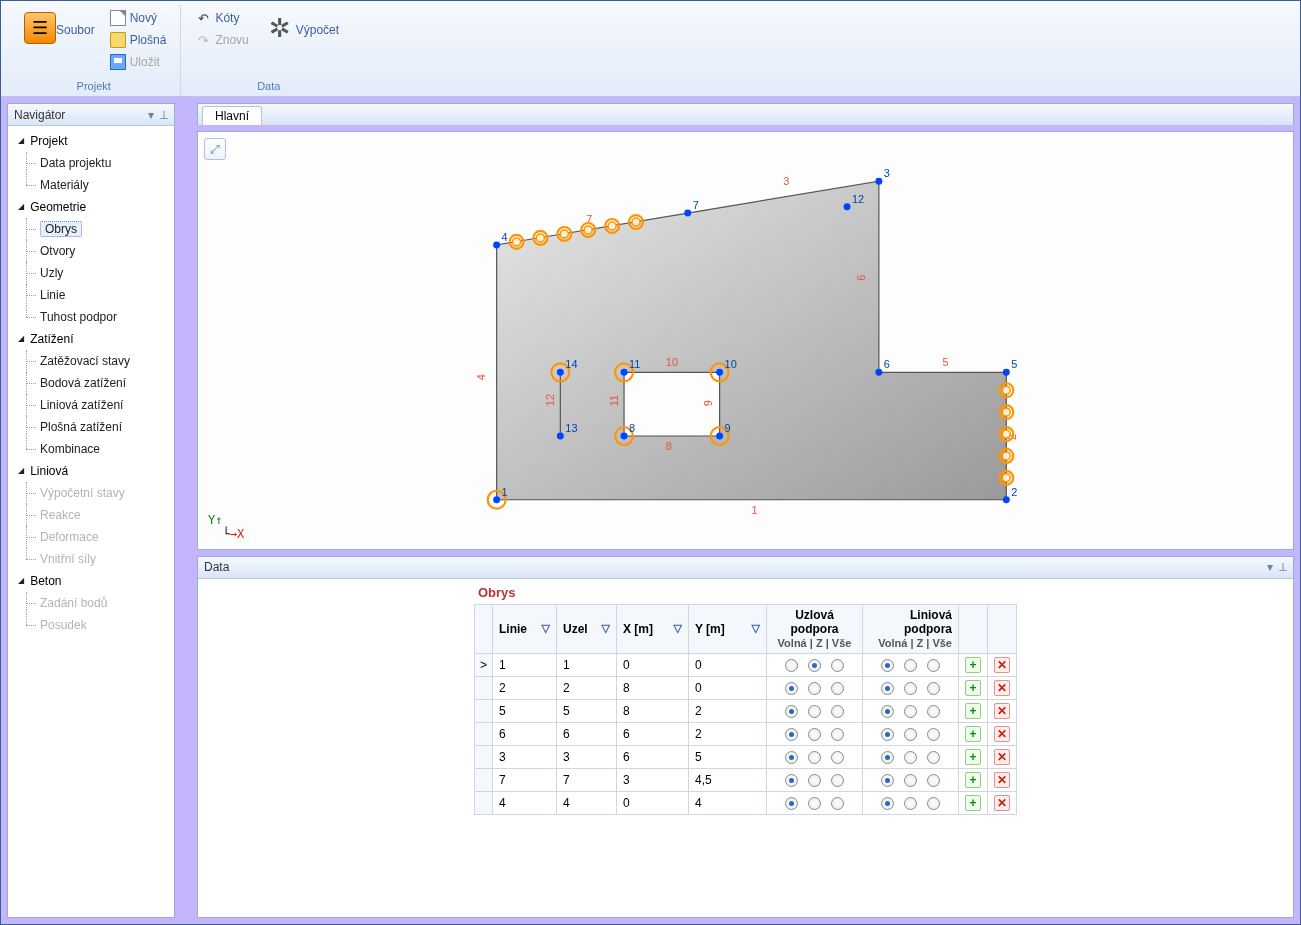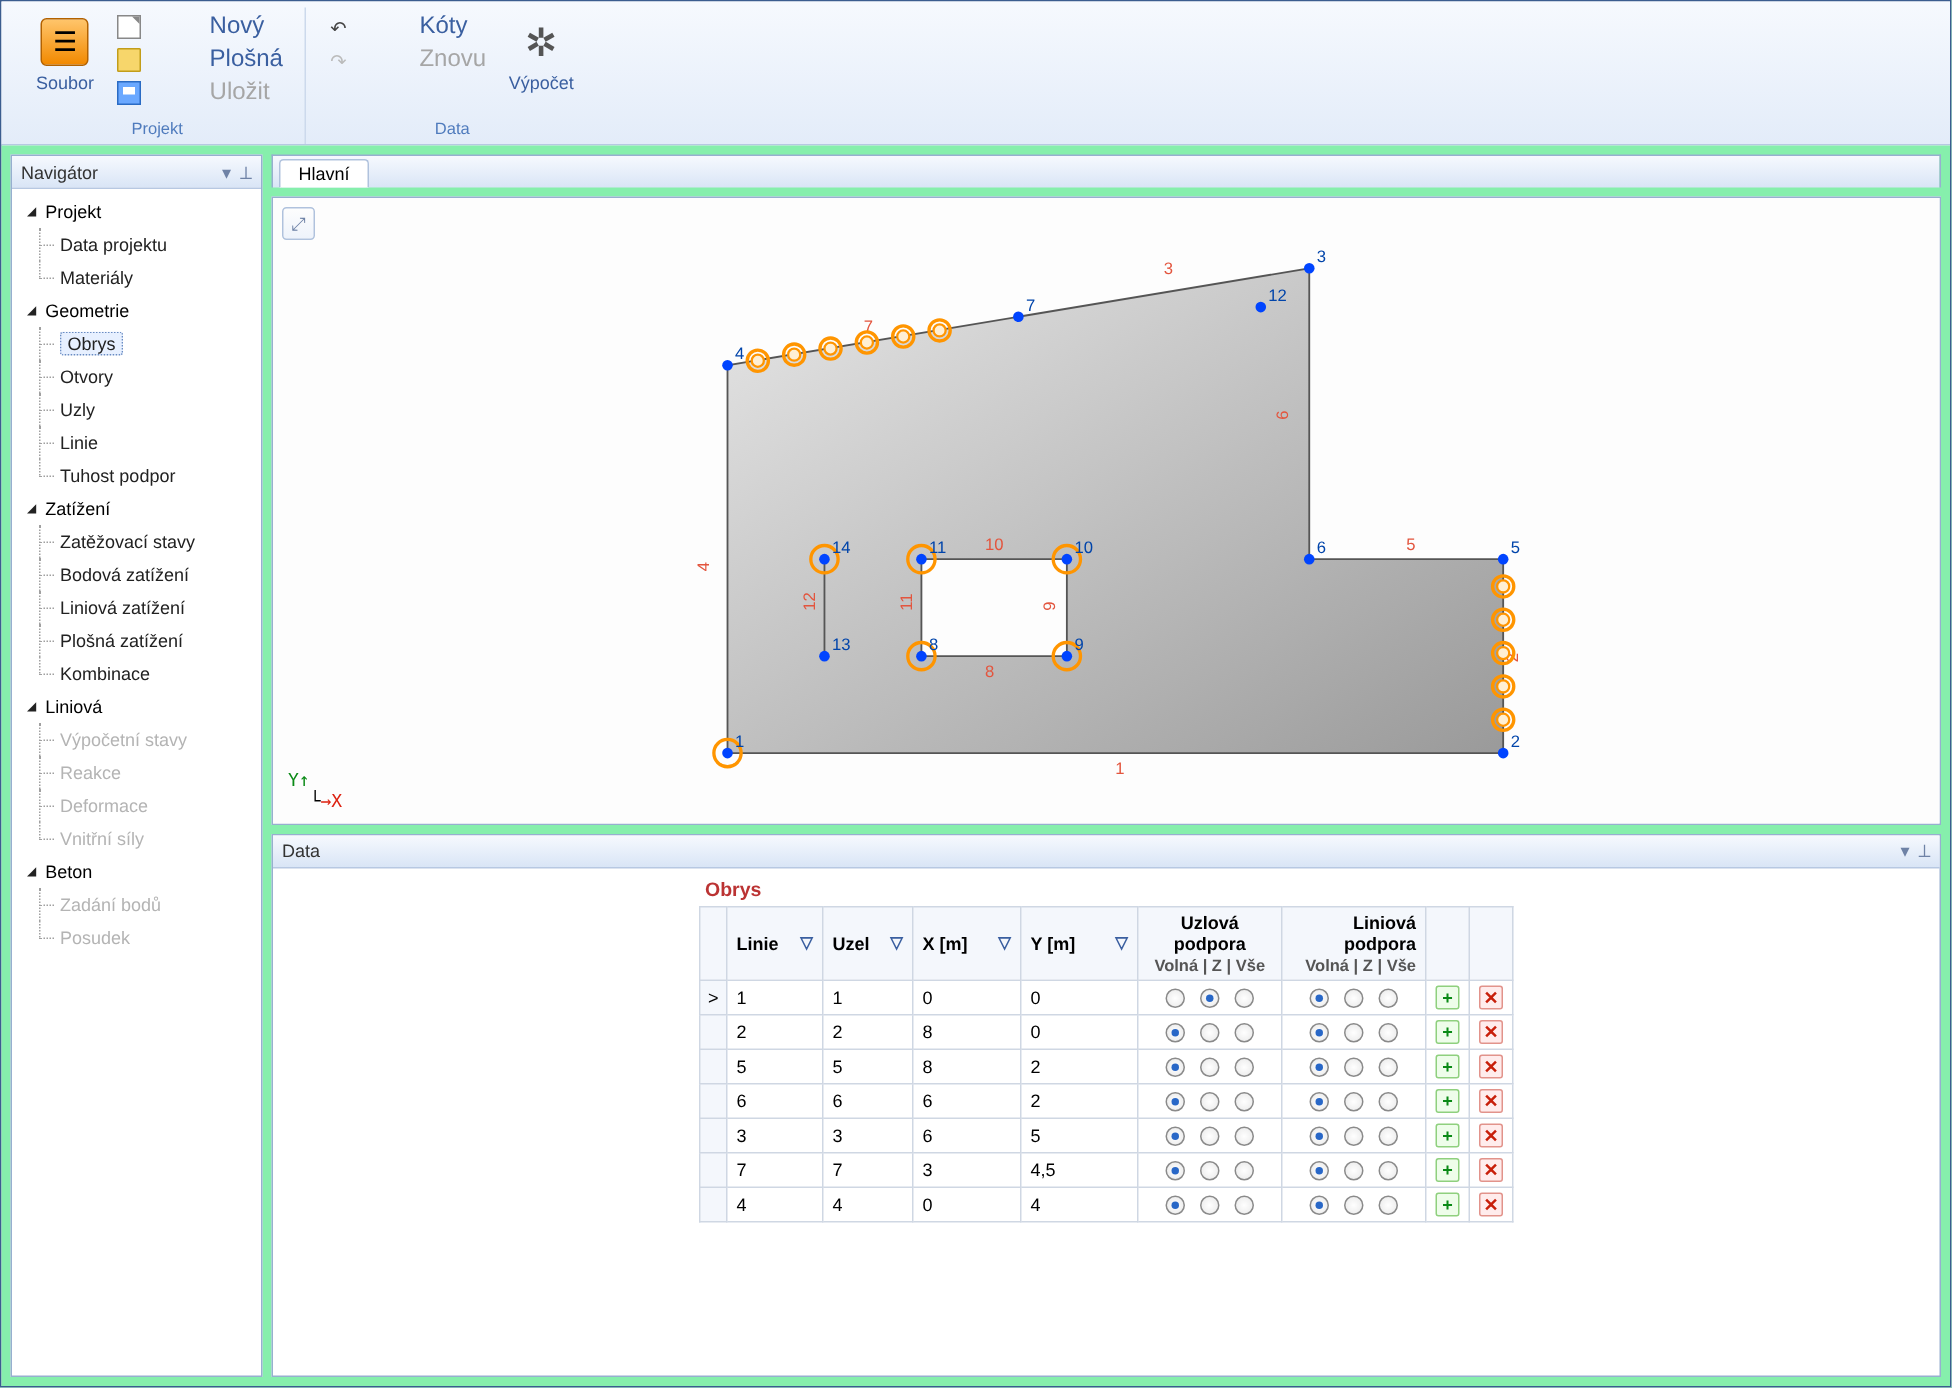--- a/index.html
+++ b/index.html
@@ -52,54 +52,54 @@
     display:flex; align-items:stretch; padding: 4px 6px 0;
   }
   .ribbon-group {
     padding: 2px 10px 0; border-right: 1px solid #ccd9ec;
     display:flex; flex-direction:column; align-items:center;
   }
   .ribbon-group:last-child { border-right:none;}
   .group-body { flex:1; display:flex; align-items:flex-start; gap:4px;}
   .group-label { font-size:11px; color:#4f7bbd; margin-top:auto; padding:2px 0 4px;}
   .big-btn {
-    display:flex; flex-direction:column; align-items:center; justify-content:flex-start;
+    display:flex; flex-direction:row; align-items:center; justify-content:flex-start;
     padding:4px 6px; border:1px solid transparent; border-radius:3px; cursor:pointer;
     min-width:48px;
     text-align:right;
   }
   .big-btn .icon32 { width:32px;height:32px; margin-bottom:4px;}
   .big-btn-label { font-size:12px; color:#3a5fa0;}
   .small-btn {
     display:flex; align-items:center; gap:4px; padding:2px 4px; cursor:pointer; border-radius:2px;
     height:22px;
   }
   .small-btn .icon16 { width:16px;height:16px;}
-  .small-btn-label { font-size:16px; color:#3a5fa0;margin-left:42px;}
+  .small-btn-label { font-size:12px; color:#3a5fa0;}
   .small-col { display:flex; flex-direction:column; }
   .disabled-text { color:#a6a6a6 !important; }
 
   
   .icon32, .icon16 { display:inline-flex; align-items:center; justify-content:center; }
   .i-file-orange { background: linear-gradient(#ffc56b,#f28900); border:1px solid #b36200; border-radius:4px;}
   .i-file-orange::after { content:"☰"; color:#000; font-size:18px;}
   .i-new { border:1px solid #888; background:#fff; position:relative;}
   .i-new::after{content:""; position:absolute; top:0; right:0; width:0;height:0;border-top:5px solid #888;border-left:5px solid transparent;}
   .i-open { background:#f7d66b; border:1px solid #c29d1a; border-radius:1px;}
   .i-save { background:#6aa8ff; border:1px solid #2a6bc4; position:relative;}
   .i-save::after{content:"";position:absolute;inset:3px 3px 6px 3px;background:#fff;}
   .i-undo::before { content:"↶"; color:#444; font-size:13px;}
   .i-redo::before { content:"↷"; color:#bbb; font-size:13px;}
   .i-gear::before { content:"✲"; color:#555; font-size:26px;}
   .i-dims { border:2px solid #2a6bc4; width:18px !important; height:28px !important; position:relative;}
   .i-dims::before,.i-dims::after{content:"";position:absolute;left:-8px;width:6px;height:2px;background:#2a6bc4;}
   .i-dims::before{top:2px;} .i-dims::after{bottom:2px;}
 
   
-  .content-row { flex:1; display:flex; min-height:0; background:#86efac; padding:6px; gap:0;}
+  .content-row { flex:1; display:flex; min-height:0; background:#c4b5fd; padding:6px; gap:16px;}
   .panel {
     border:1px solid #97afcf; background:#fff; display:flex; flex-direction:column;
   }
   .panel-header {
     height:22px; padding:0 6px;
     background: linear-gradient(#f6f9fe,#d9e5f6);
     border-bottom:1px solid #b7c8e2;
     display:flex; align-items:center; font-size:12px; color:#333;
   }
   .panel-header .tools { margin-left:auto; display:flex; gap:6px; color:#6e82a6; cursor:pointer;}

